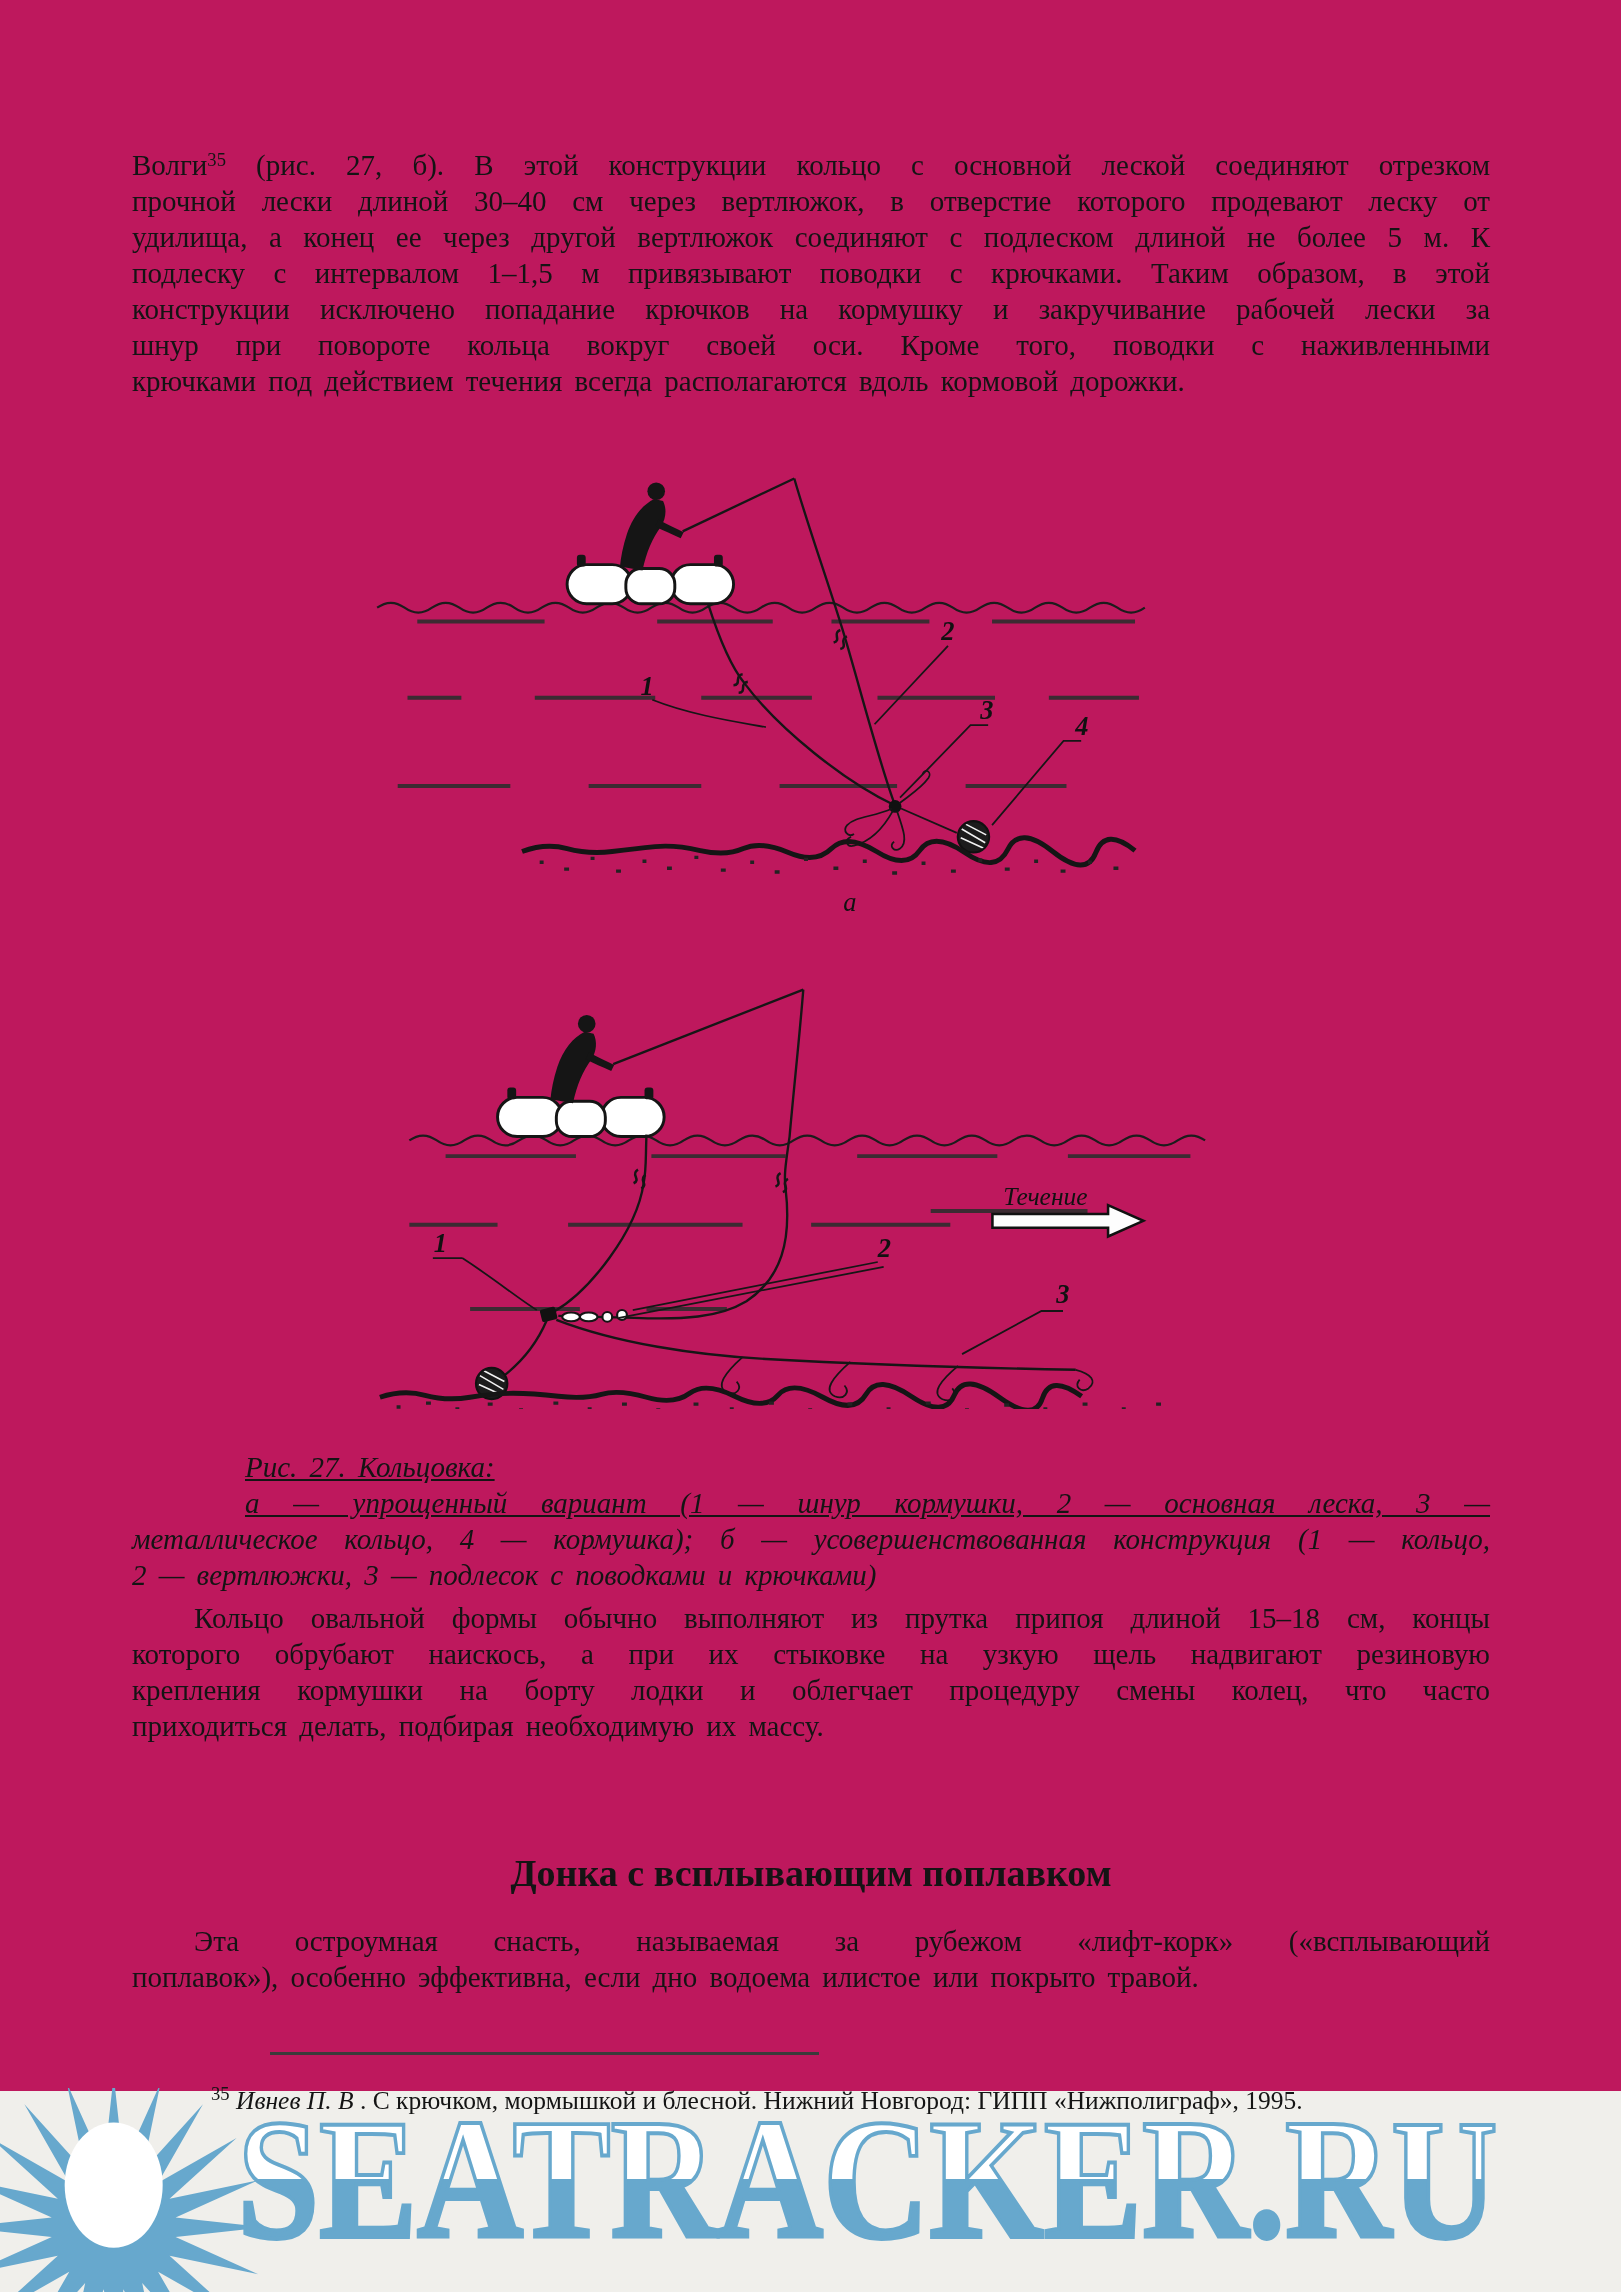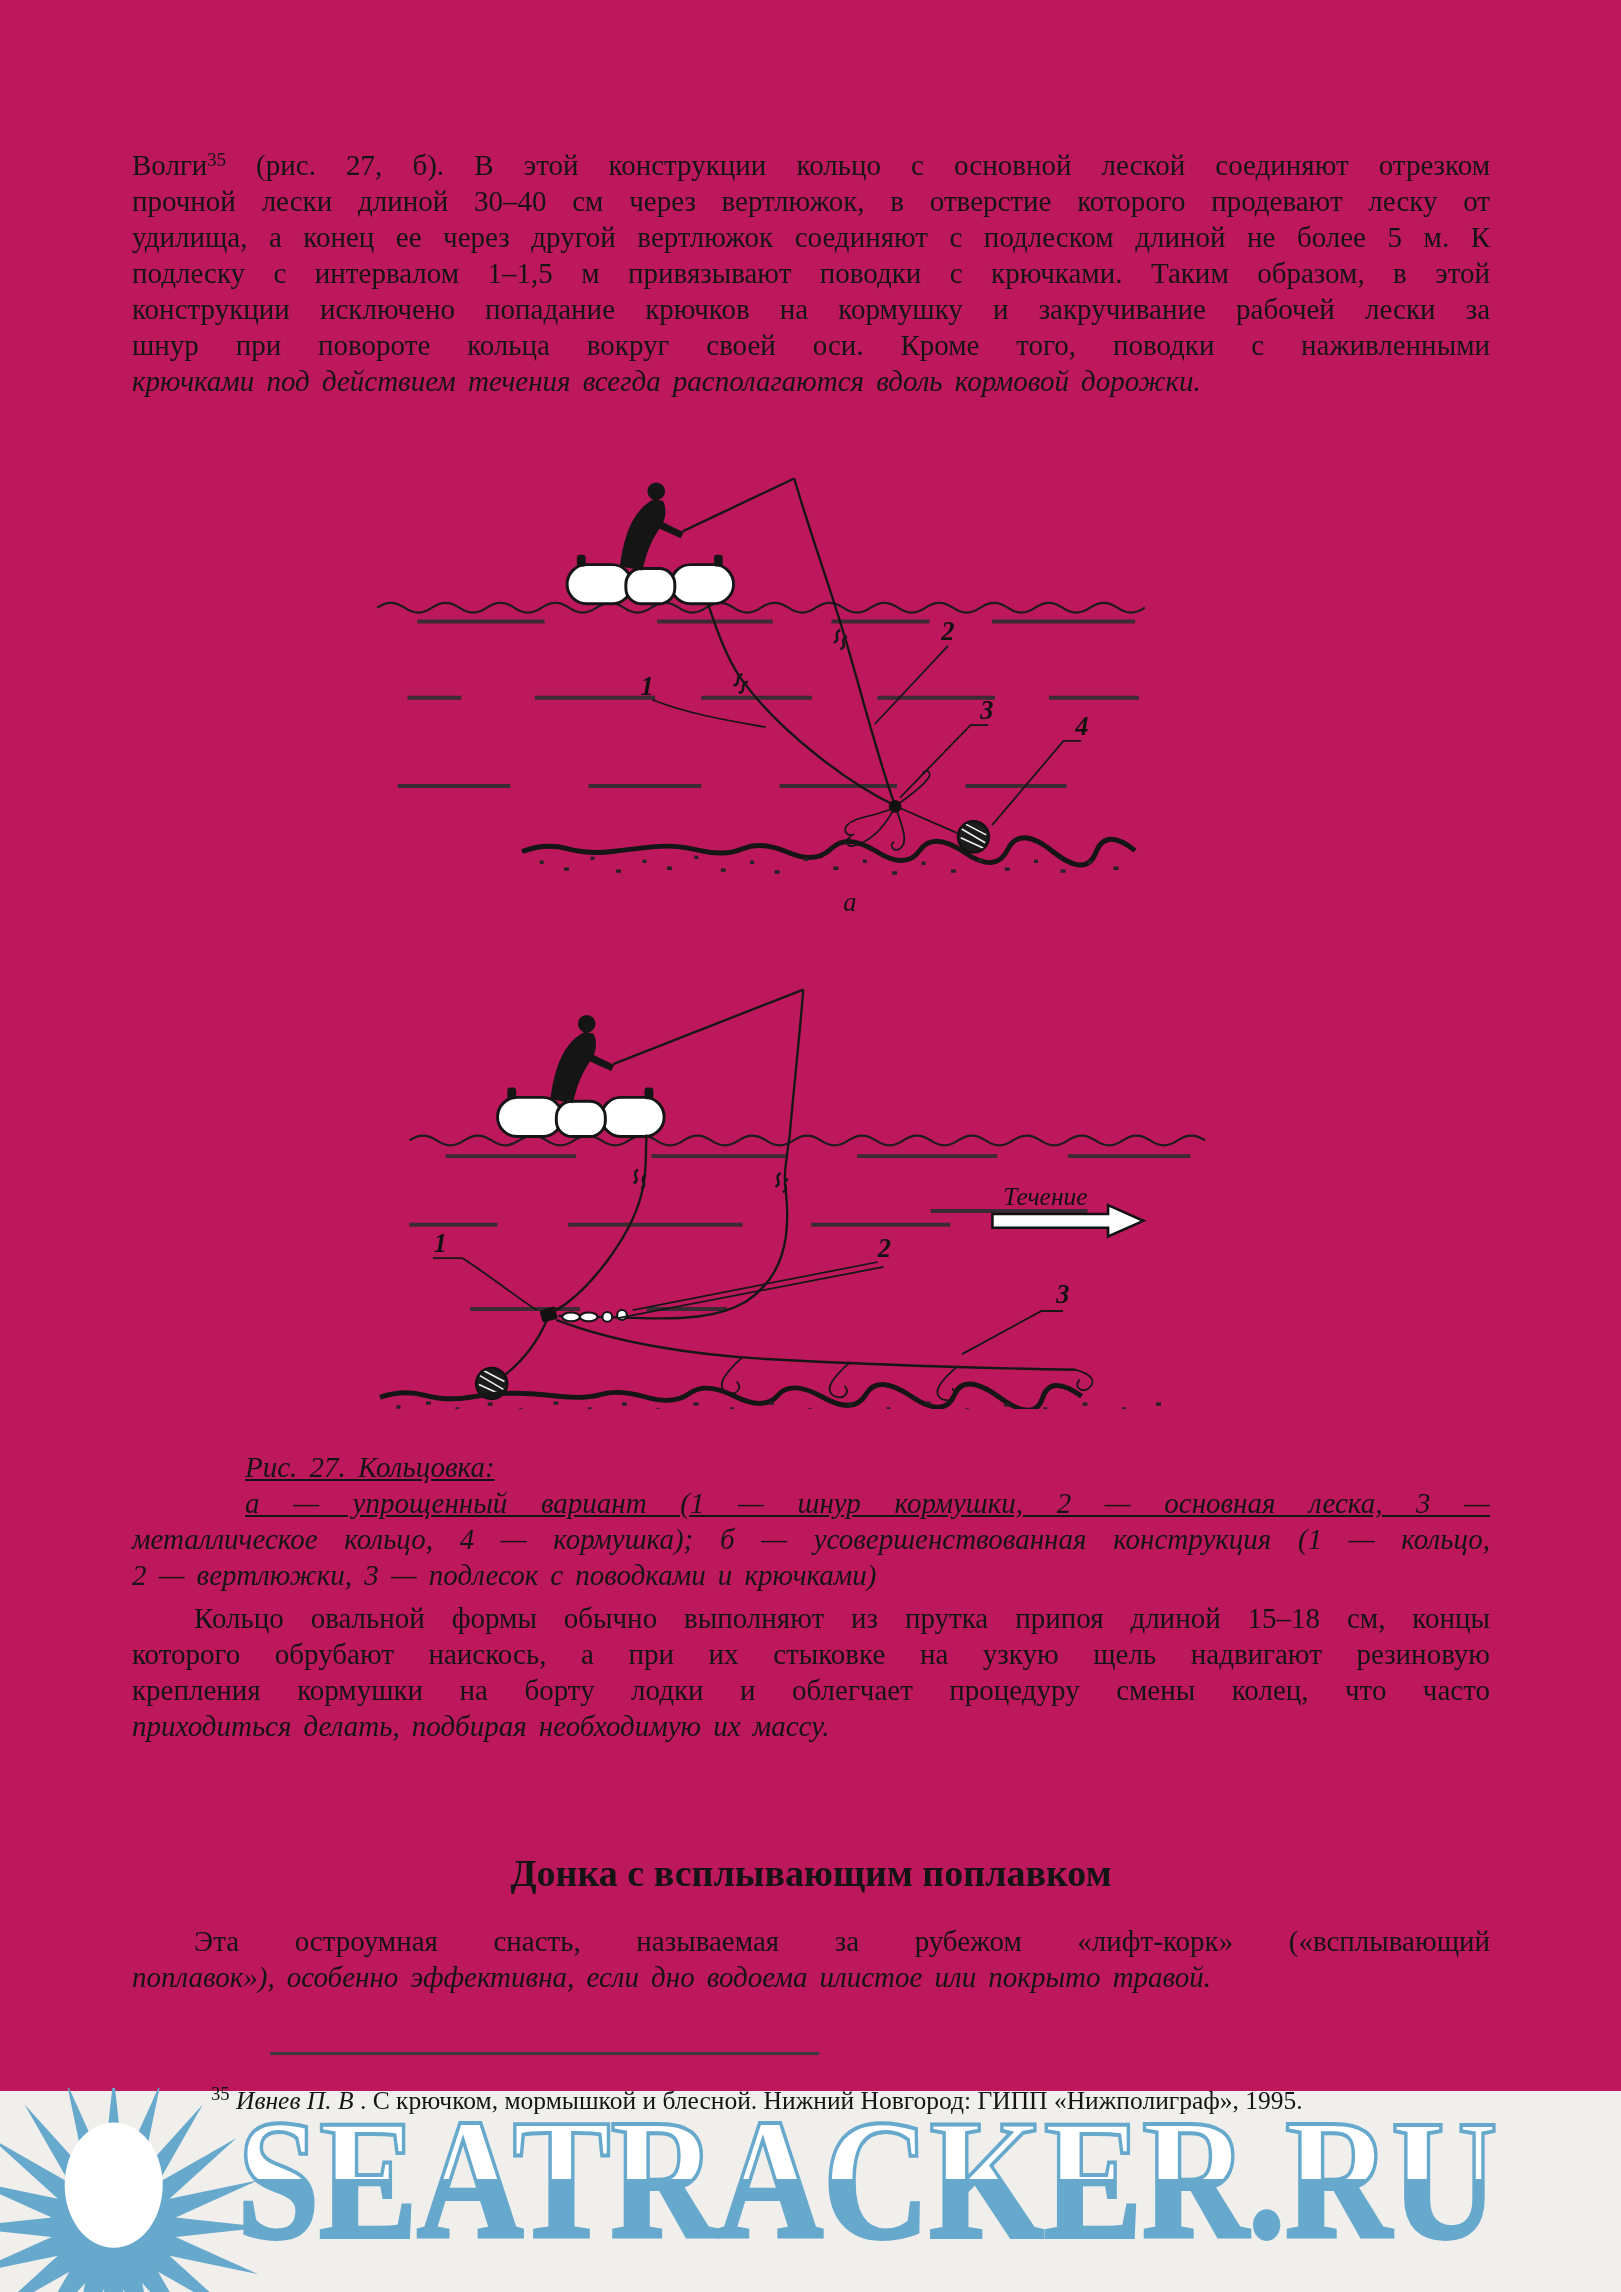--- a/index.html
+++ b/index.html
@@ -1,20 +1,20 @@
 <!DOCTYPE html>
 <html><head>
 <meta charset="utf-8">
 <style>
   html,body{margin:0;padding:0;background:#e8e8e8;}
   .page{position:relative;width:1621px;height:2293px;background:#be185d;
         font-family:"Liberation Serif",serif;color:#141414;overflow:hidden;}
   .col{position:absolute;left:132px;width:1358px;font-size:29px;line-height:36px;word-spacing:4.9px;}
   .tl{text-align:justify;text-align-last:justify;}
-  .tl.last{text-align-last:left;font-style:italic;}
+  .tl.last{text-align-last:left;}
   .ind{text-indent:62px;}
   .cap{font-style:italic;}
   .cap-ind{text-indent:113px;text-decoration:underline;}
   sup.fn{font-size:18.6px;line-height:0;vertical-align:8.8px;}
   .heading{position:absolute;left:132px;width:1358px;top:1851px;text-align:center;
            font-weight:bold;font-size:38px;}
   .rule{position:absolute;left:270px;top:2052px;width:549px;height:2.9px;background:#3a3a3a;z-index:3;}
   .graybar{position:absolute;left:0;top:2091px;width:1621px;height:202px;background:#f0efeb;z-index:0;}
   .footnote{position:absolute;left:211px;top:2084px;font-size:25.5px;line-height:33px;z-index:3;}
   .footnote .auth{font-style:italic;}

